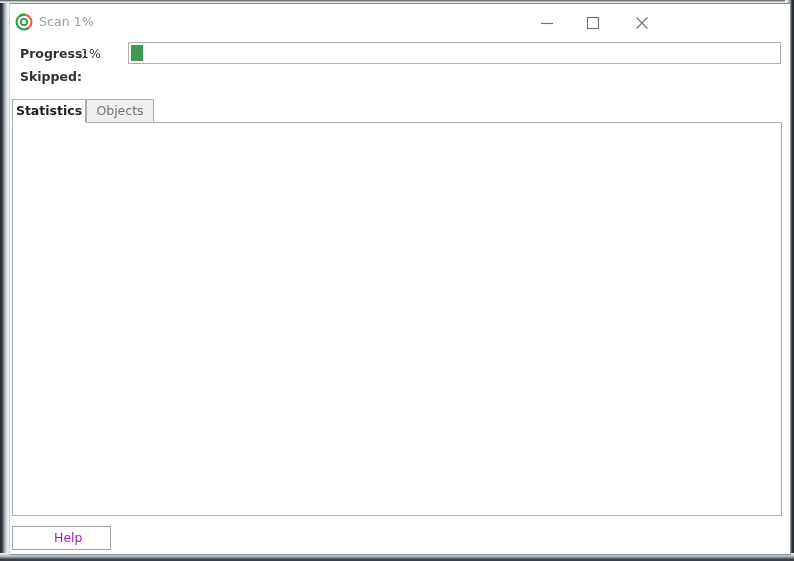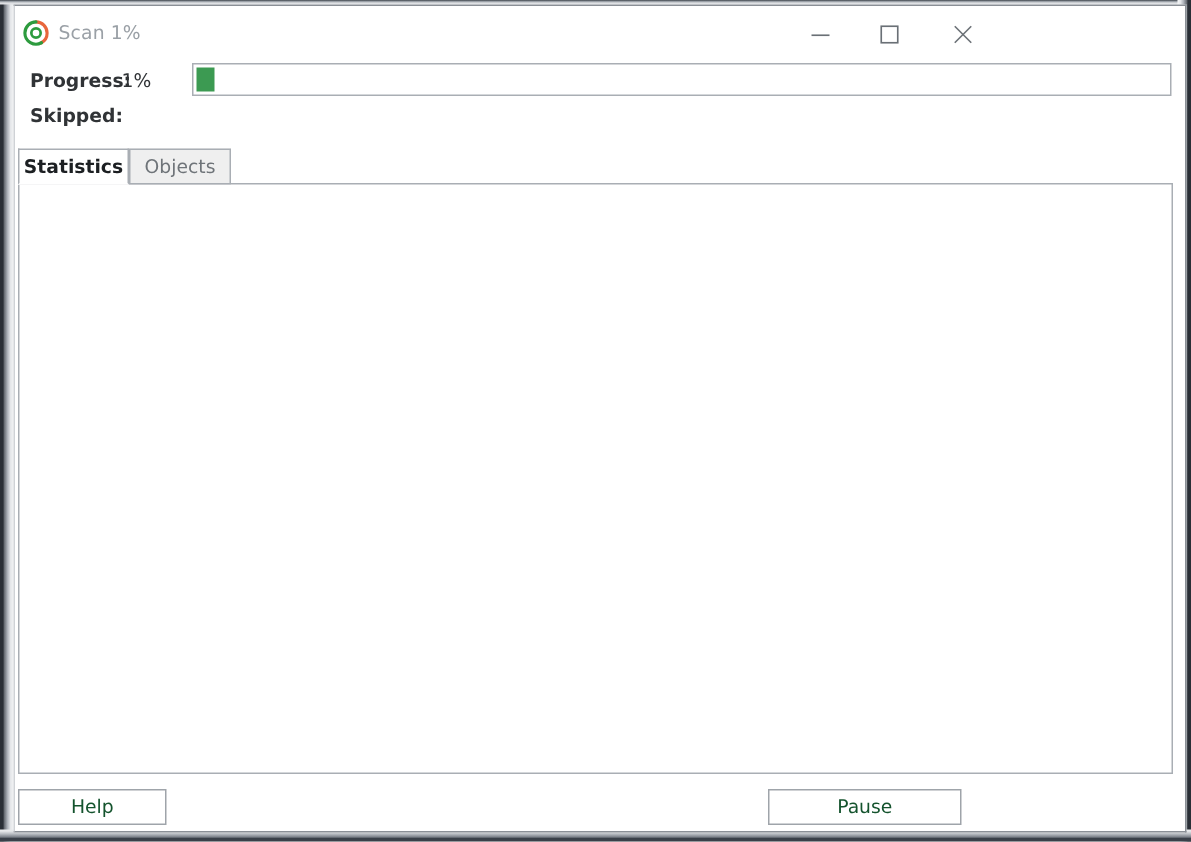--- a/index.html
+++ b/index.html
@@ -225,25 +225,25 @@
   .col-r-value { left: 529px; }
 
   
   .btn {
     position: absolute;
     box-sizing: border-box;
     height: 24px;
     border: 1px solid #9fa4aa;
     background: #ffffff;
     font-size: 12.5px;
-    color: #14532d;
-    text-align: center;
+    color: #a21caf;
     line-height: 22px;
     cursor: default;
     white-space: nowrap;
+    padding-left: 41px;
   }
   #btn-help { left: 12px; top: 526px; width: 99px; }
   #btn-background { left: 375px; top: 526px; width: 128px; }
   #btn-pause { left: 512px; top: 526px; width: 129px; }
   #btn-stop { left: 650px; top: 526px; width: 131px; }
 </style>
 </head>
 <body>
 
 <div class="window-frame">
@@ -358,15 +358,14 @@
   <span class="stat-label col-r-label" style="top:313px">Isolated:</span>
   <span class="stat-value col-r-value" style="top:313px">0/0</span>
 
   <span class="stat-label col-r-label" style="top:335px">Deleted:</span>
   <span class="stat-value col-r-value" style="top:335px">0/0</span>
 
   <span class="stat-label col-r-label" style="top:357px">Skipped:</span>
   <span class="stat-value col-r-value" style="top:357px">0/0</span>
 
   <div class="btn" id="btn-help">Help</div>
-  <div class="btn" id="btn-pause">Pause</div>
 
 </div>
 
 </body></html>

